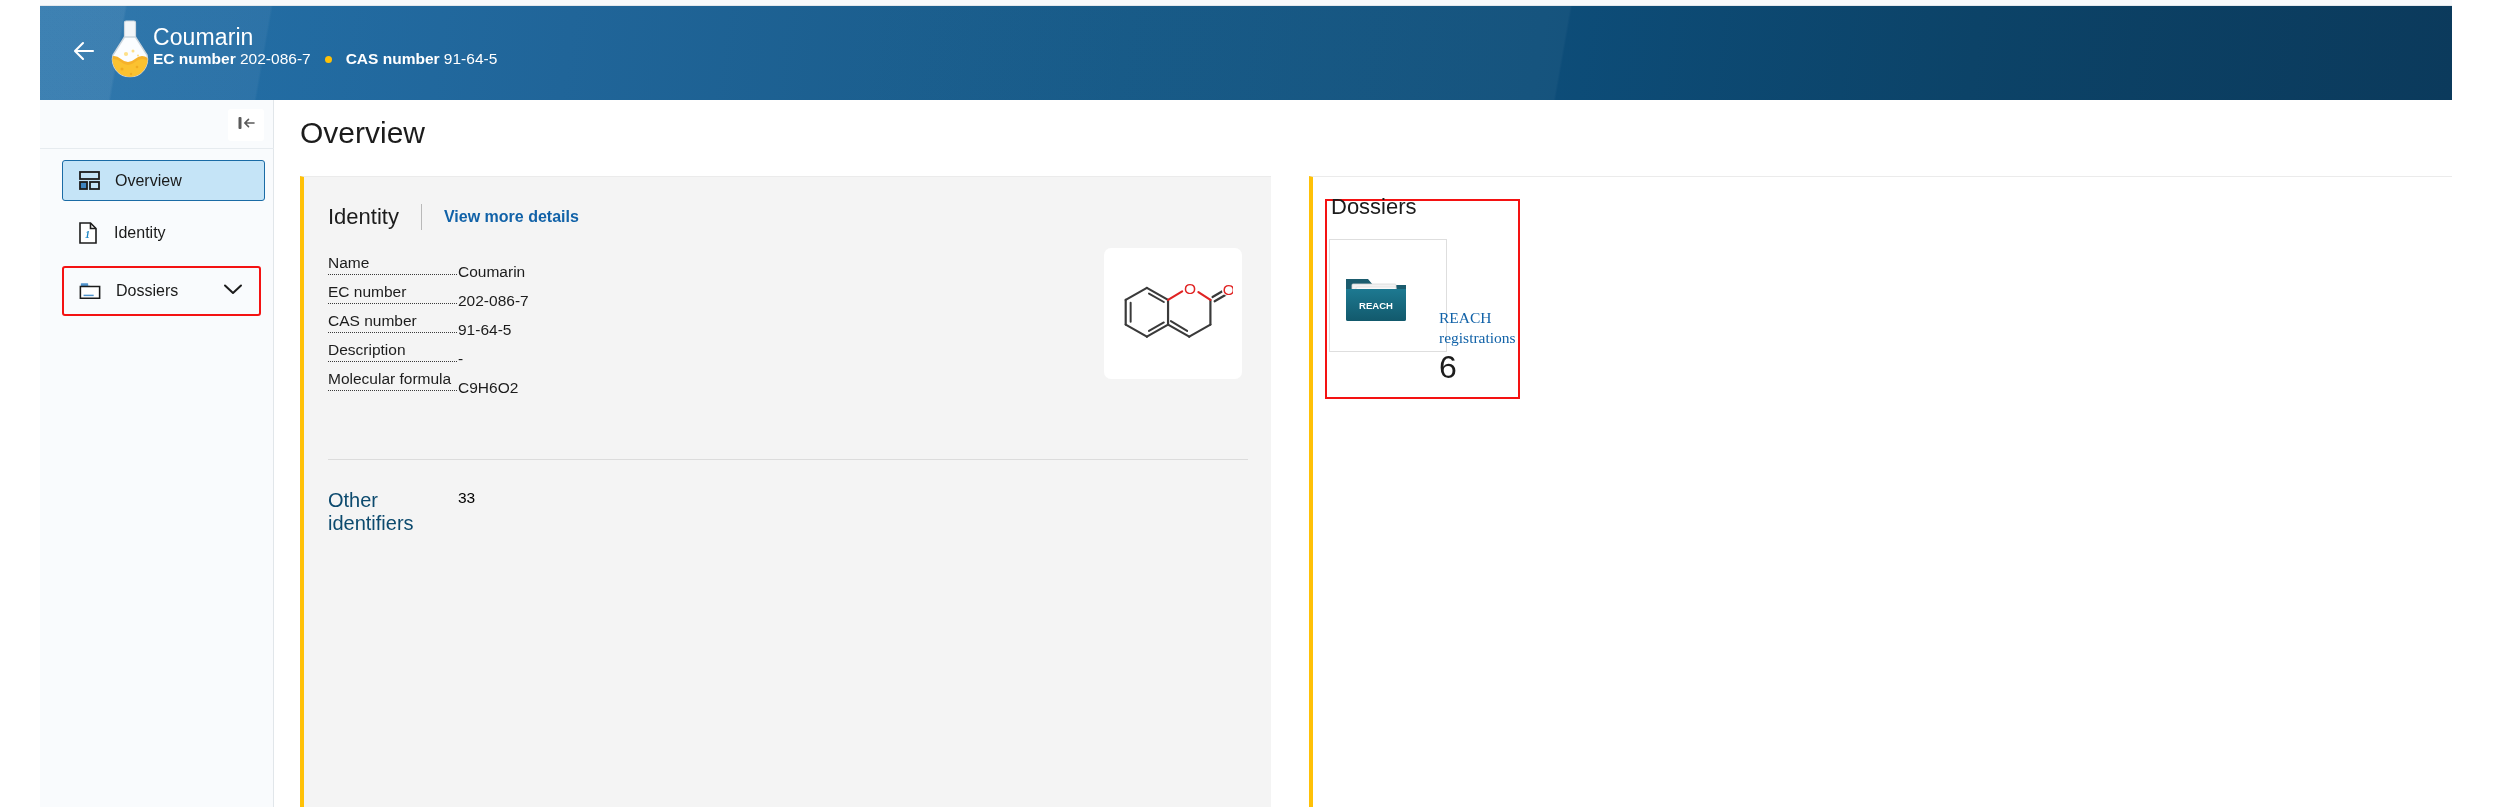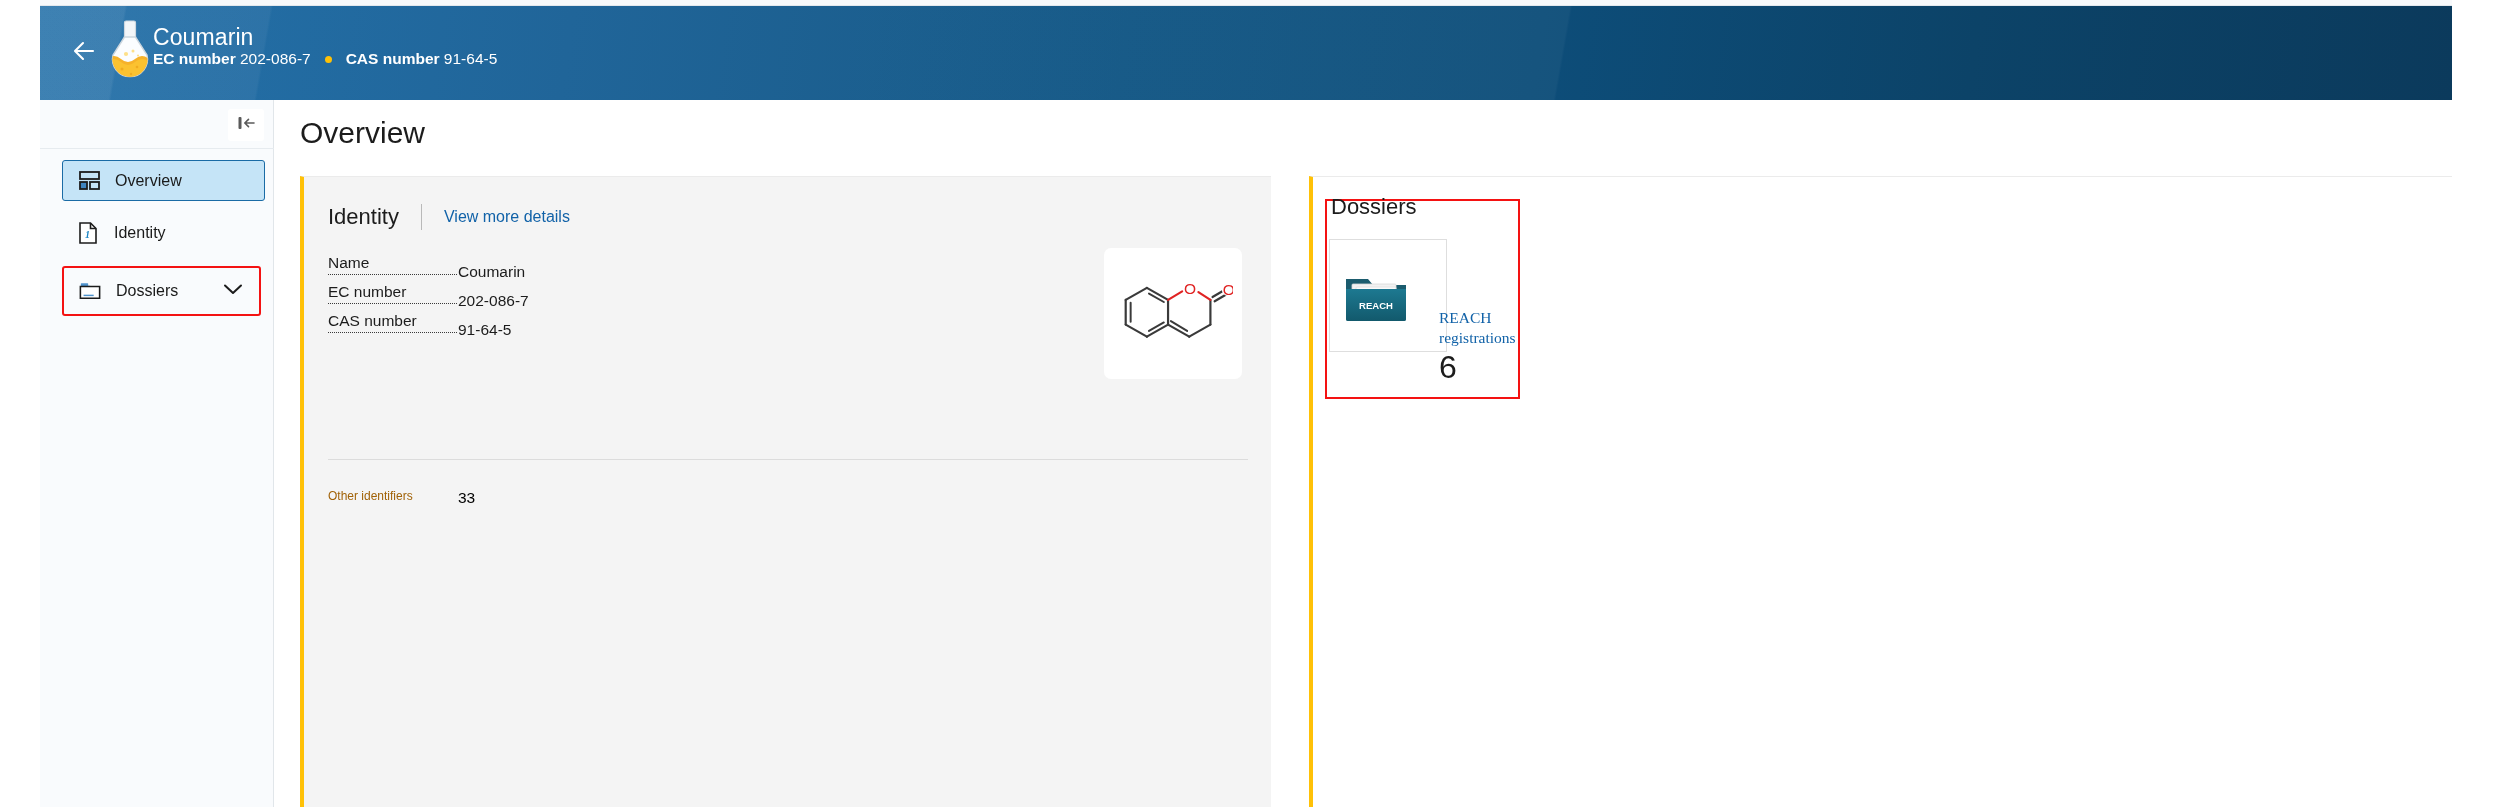--- a/index.html
+++ b/index.html
@@ -104,34 +104,34 @@
     position:absolute; left:25px; top:76px; width:971px; height:631px;
     background:#f4f4f4; border-left:4px solid #ffc107;
     border-top:1px solid #ebebeb;
   }
   .ci-head {
     position:absolute; left:24px; top:27px;
     display:flex; align-items:center; gap:0px;
   }
   .ci-title { font-size:22px; color:#1c1c1c; font-weight:400; }
   .ci-vsep { width:1px; height:26px; background:#b9b9b9; margin:0 22px; }
-  .ci-link { font-size:16px; color:#1162a8; cursor:pointer; }
+  .ci-link { font-size:16px; color:#1162a8; cursor:pointer;font-weight:bold; }
 
   .ci-rows { position:absolute; left:24px; top:76px; width:900px; }
   .ci-row { display:flex; align-items:flex-end; height:29px; margin-bottom:0px; }
   .ci-label {
     width:129px; flex:0 0 129px; font-size:15.5px; color:#1c1c1c;
     border-bottom:1.6px dotted #3a3a3a; padding-bottom:1px;
     align-self:flex-start; line-height:20px;
   }
   .ci-value { font-size:15.5px; color:#1c1c1c; margin-left:1px; line-height:20px; }
 
   .ci-sep { position:absolute; left:24px; top:282px; width:920px; height:1px; background:#dcdcdc; }
   .ci-other { position:absolute; left:24px; top:312px; display:flex; }
-  .ci-other-label { width:130px; flex:0 0 130px; font-size:12px; color:#a16207; }
+  .ci-other-label { width:130px; flex:0 0 130px; font-size:20px; color:#0c4a6e; }
   .ci-other-value { font-size:15.5px; color:#000000; }
 
   .mol-box {
     position:absolute; left:800px; top:71px; width:138px; height:131px;
     background:#ffffff; border-radius:7px;
     display:flex; align-items:center; justify-content:center;
   }
 
   
   .card-dossiers {
@@ -289,20 +289,28 @@
           <span class="ci-value">Coumarin</span>
         </div>
         <div class="ci-row">
           <span class="ci-label">EC number</span>
           <span class="ci-value">202-086-7</span>
         </div>
         <div class="ci-row">
           <span class="ci-label">CAS number</span>
           <span class="ci-value">91-64-5</span>
         </div>
+        <div class="ci-row">
+          <span class="ci-label">Description</span>
+          <span class="ci-value">-</span>
+        </div>
+        <div class="ci-row">
+          <span class="ci-label">Molecular formula</span>
+          <span class="ci-value">C9H6O2</span>
+        </div>
 
       </div>
 
       <div class="ci-sep"></div>
 
       <div class="ci-other">
         <span class="ci-other-label">Other identifiers</span>
         <span class="ci-other-value">33</span>
       </div>
 

